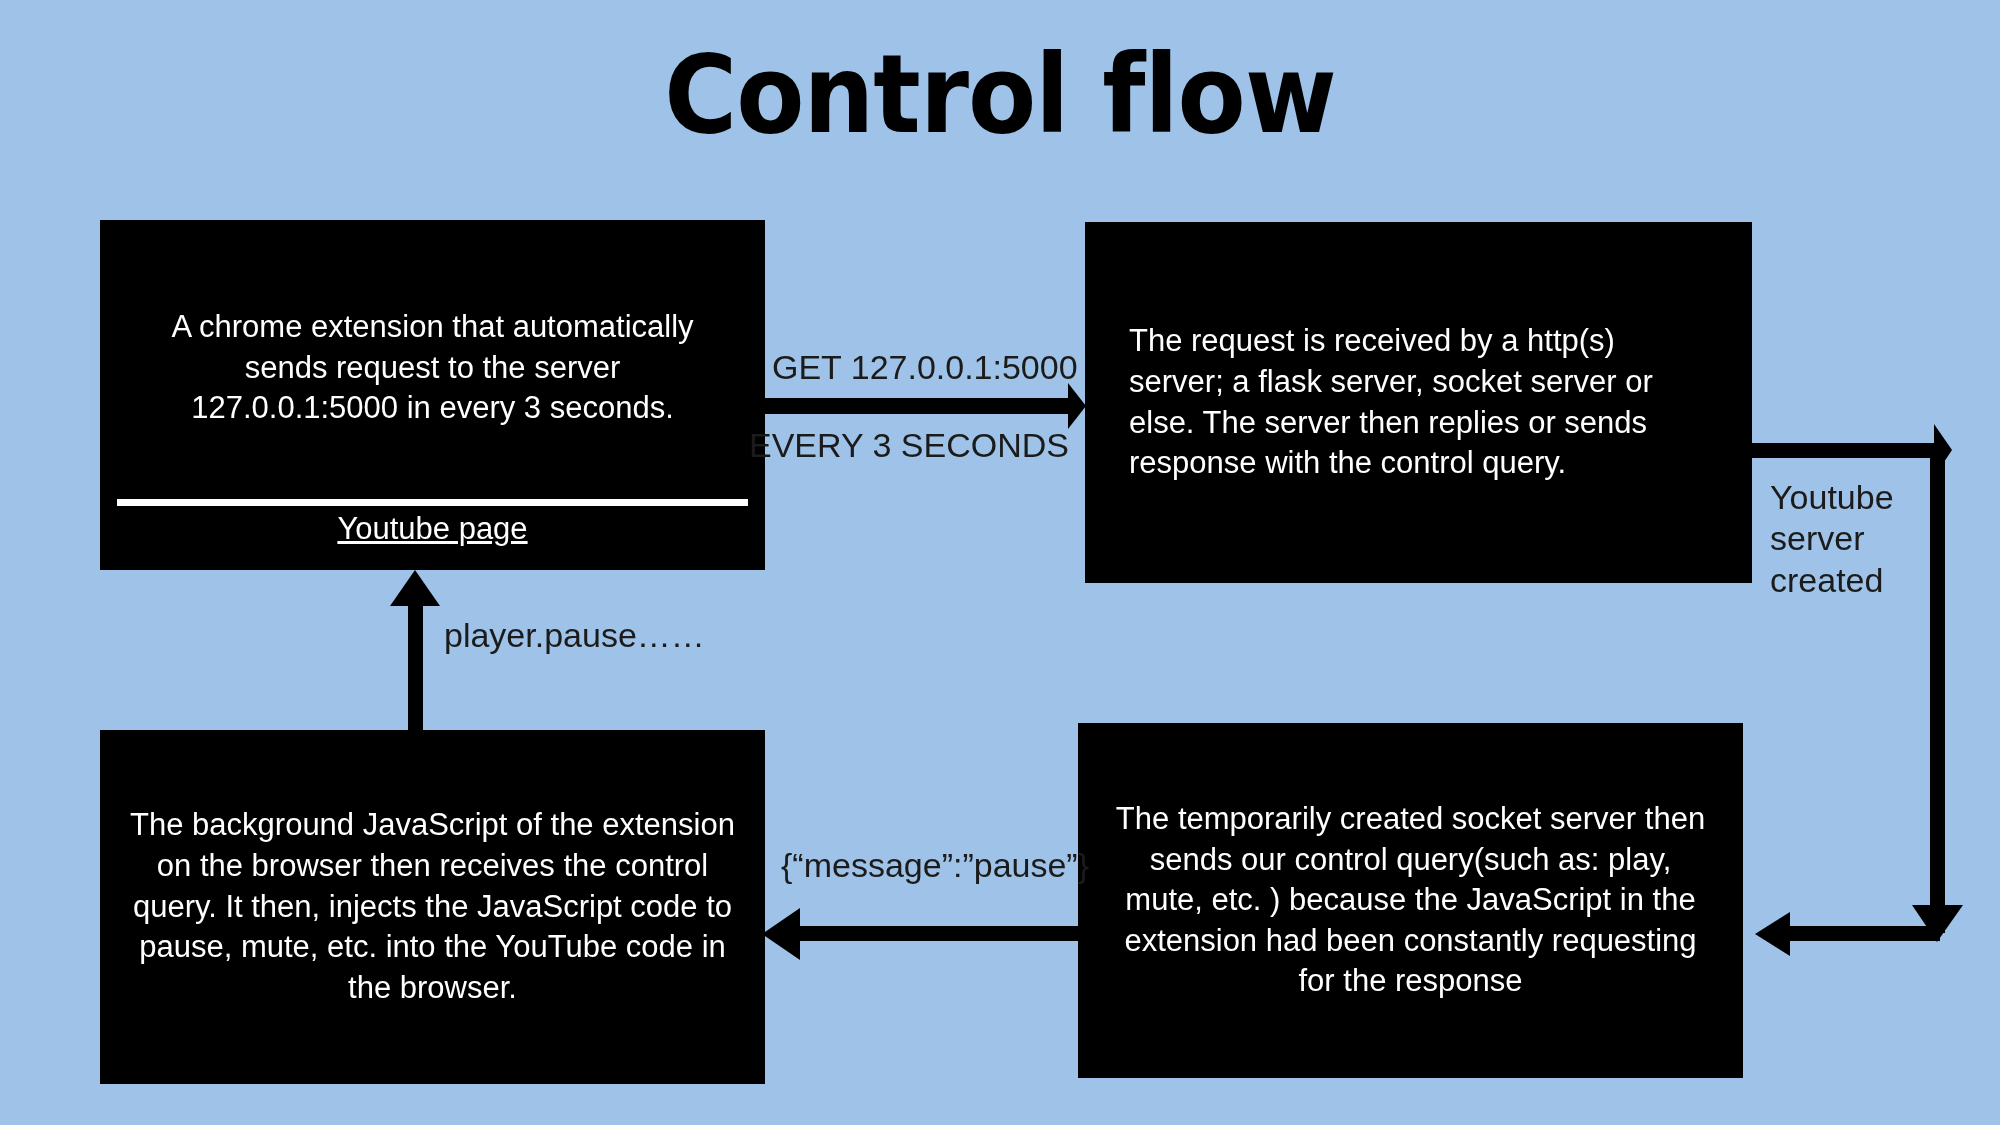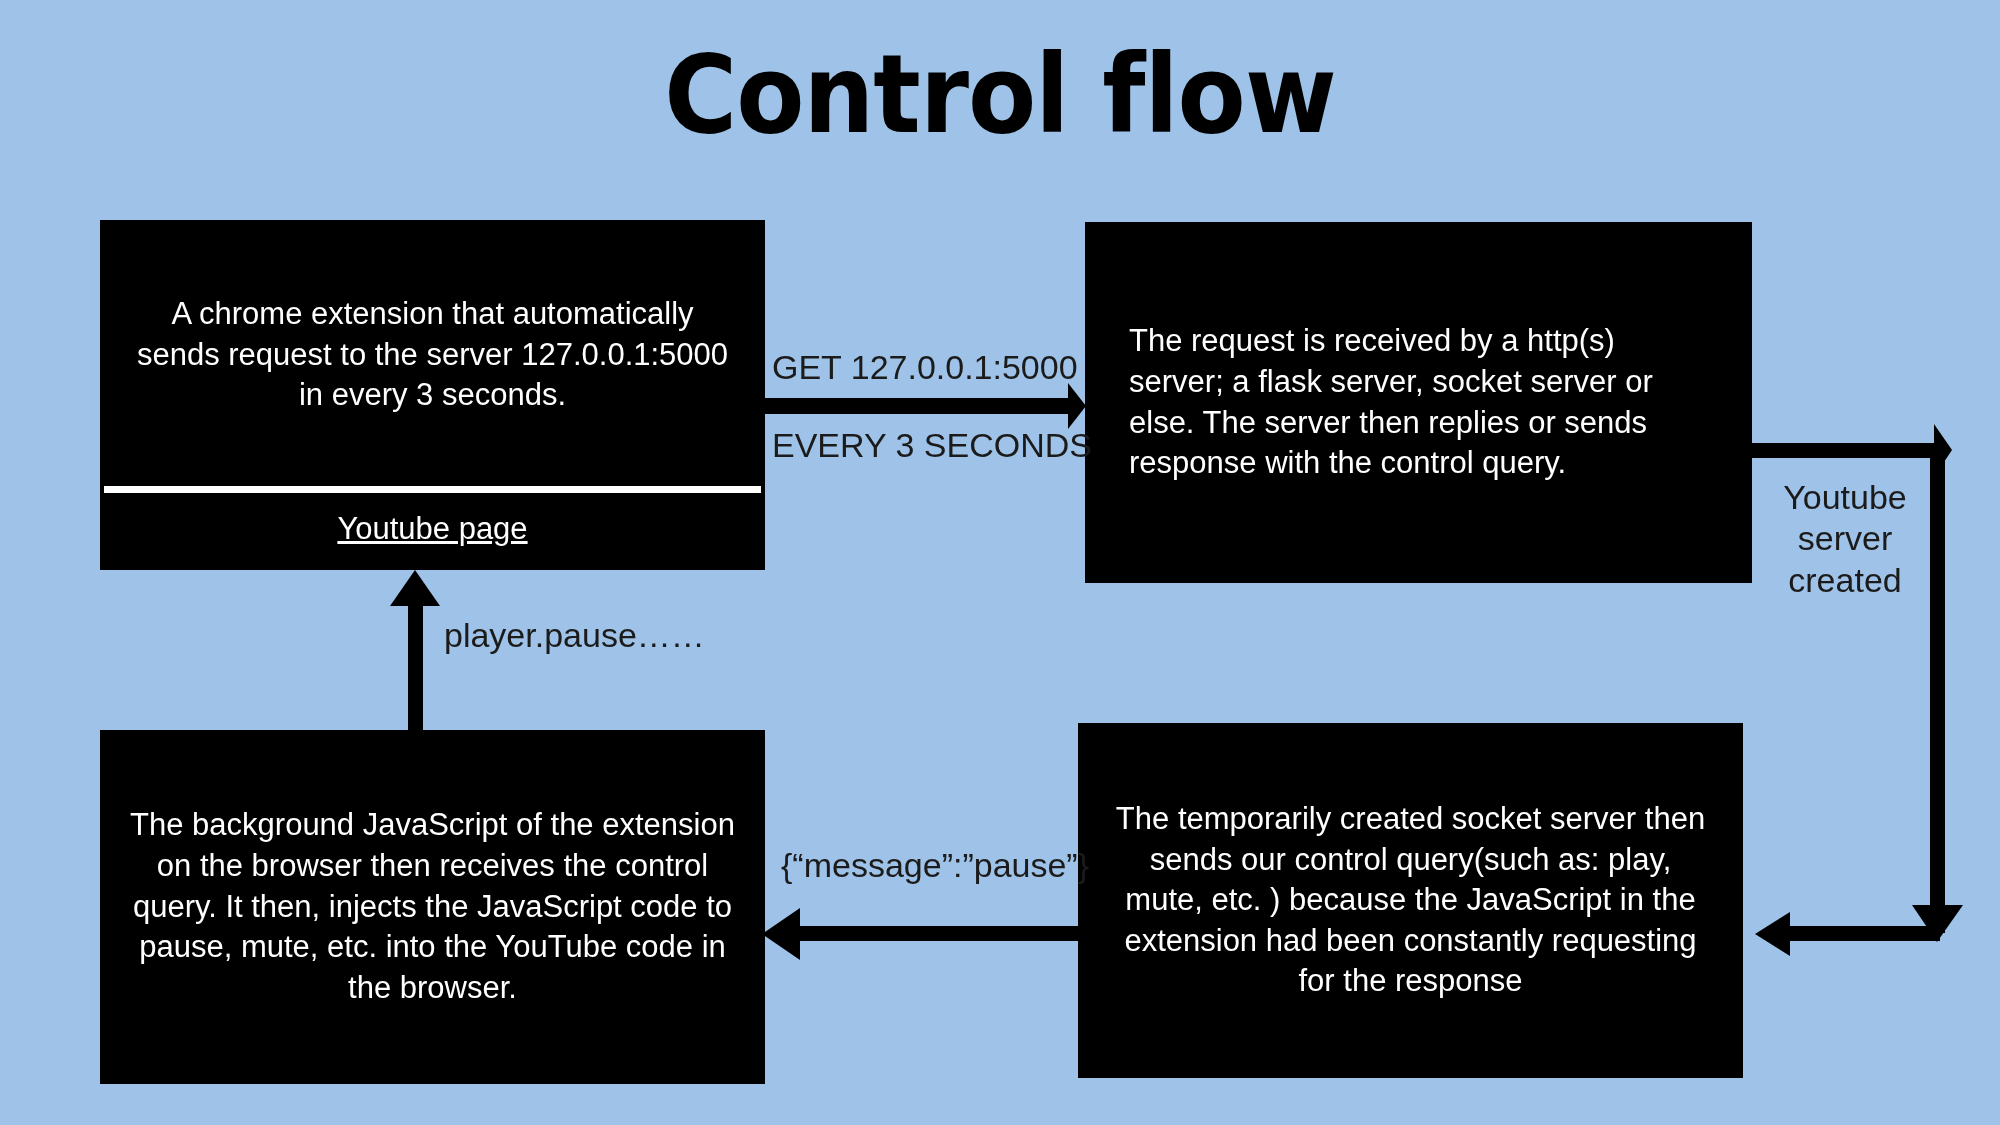--- a/index.html
+++ b/index.html
@@ -56,21 +56,21 @@
   .box p.left   { text-align: left; }
 
   
   #box-extension {
     left: 100px;
     top: 220px;
     width: 665px;
     height: 350px;
     flex-direction: column;
     justify-content: flex-start;
-    padding: 4px;
+    padding: 17px;
   }
   #box-extension .pane-top {
     height: 262px;
     display: flex;
     align-items: center;
     justify-content: center;
   }
   #box-extension .divider {
     height: 7px;
     background: #ffffff;
@@ -109,24 +109,23 @@
   }
 
   
   .edge-label {
     position: absolute;
     font-family: "Liberation Sans", sans-serif;
     font-size: 34px;
     line-height: 1.18;
     color: #1b1b1b;
     white-space: nowrap;
-    text-align: center;
   }
   #label-get        { left: 772px;  top: 347px; }
-  #label-every      { left: 772px;  top: 425px; }
+  #label-every      { left: 749px;  top: 425px; }
   #label-socket     { left: 1770px; top: 477px; white-space: normal; width: 150px; line-height: 1.22;}
   #label-player     { left: 444px;  top: 615px; }
   #label-message    { left: 781px;  top: 845px; }
 
   
   #wires {
     position: absolute;
     left: 0;
     top: 0;
     width: 2000px;

